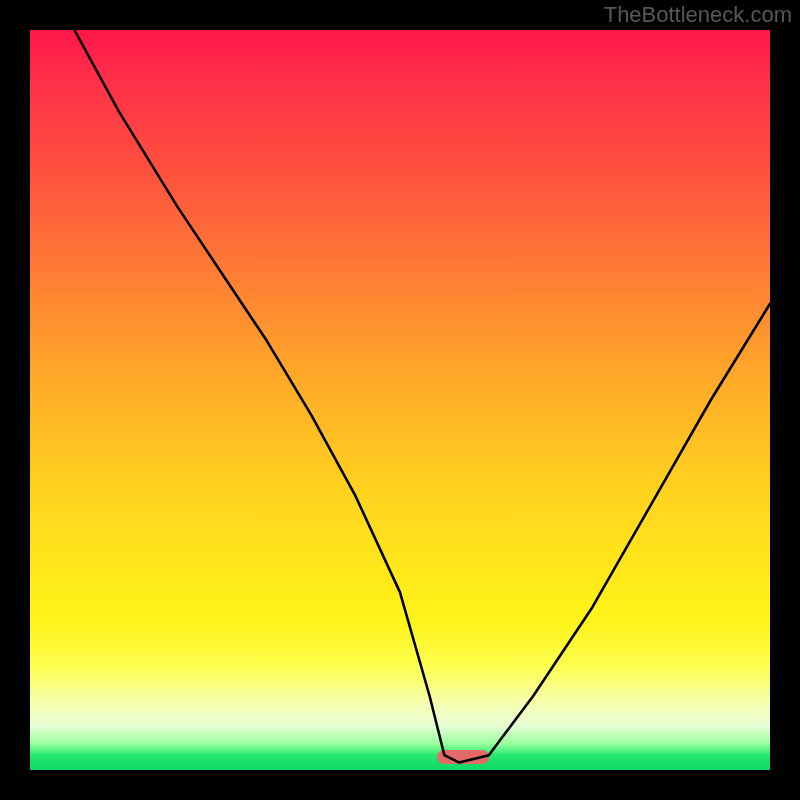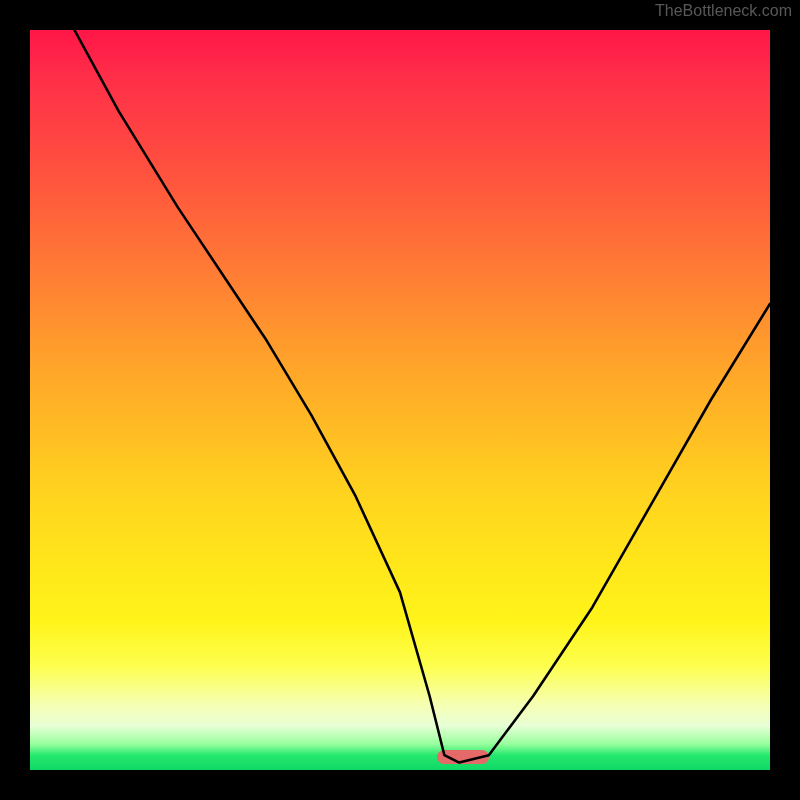--- a/index.html
+++ b/index.html
@@ -15,21 +15,21 @@
     position: relative;
     width: 800px;
     height: 800px;
     background: #000;
   }
   .watermark {
     position: absolute;
     top: 2px;
     right: 8px;
     color: #585858;
-    font-size: 16px;
+    font-size: 22px;
     font-weight: 500;
     letter-spacing: 0px;
     z-index: 20;
   }
   .plot-area {
     position: absolute;
     left: 30px;
     top: 30px;
     width: 740px;
     height: 740px;

